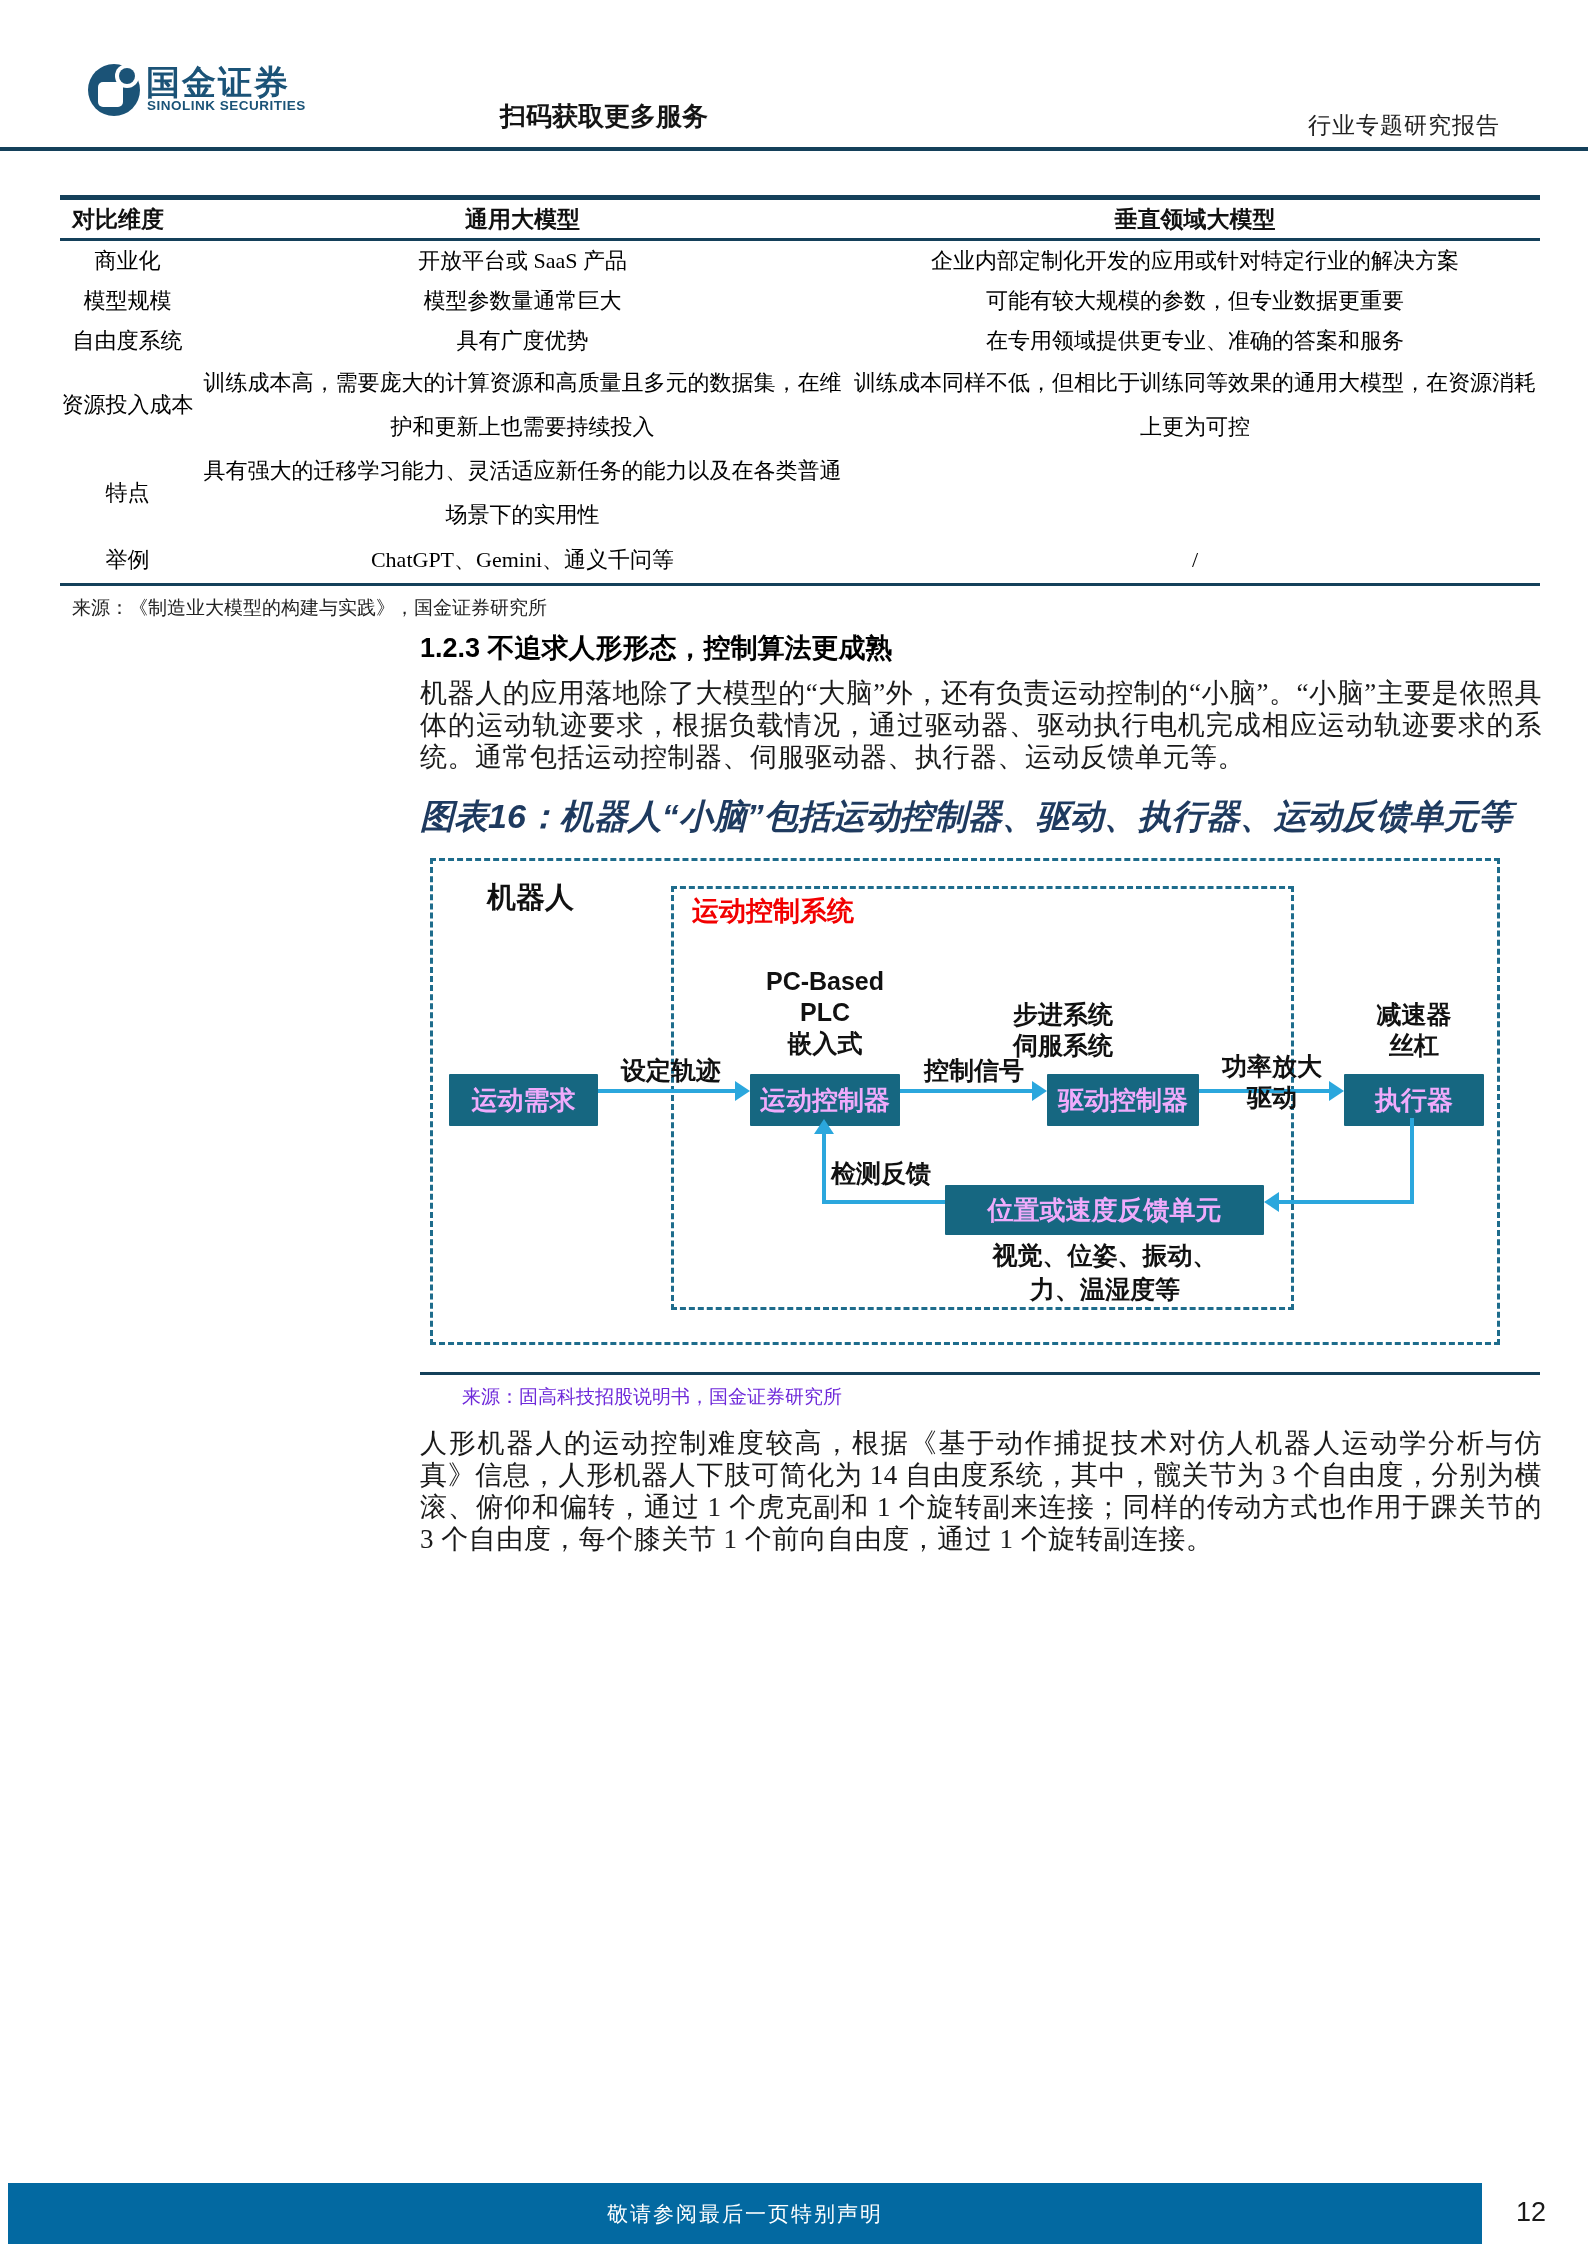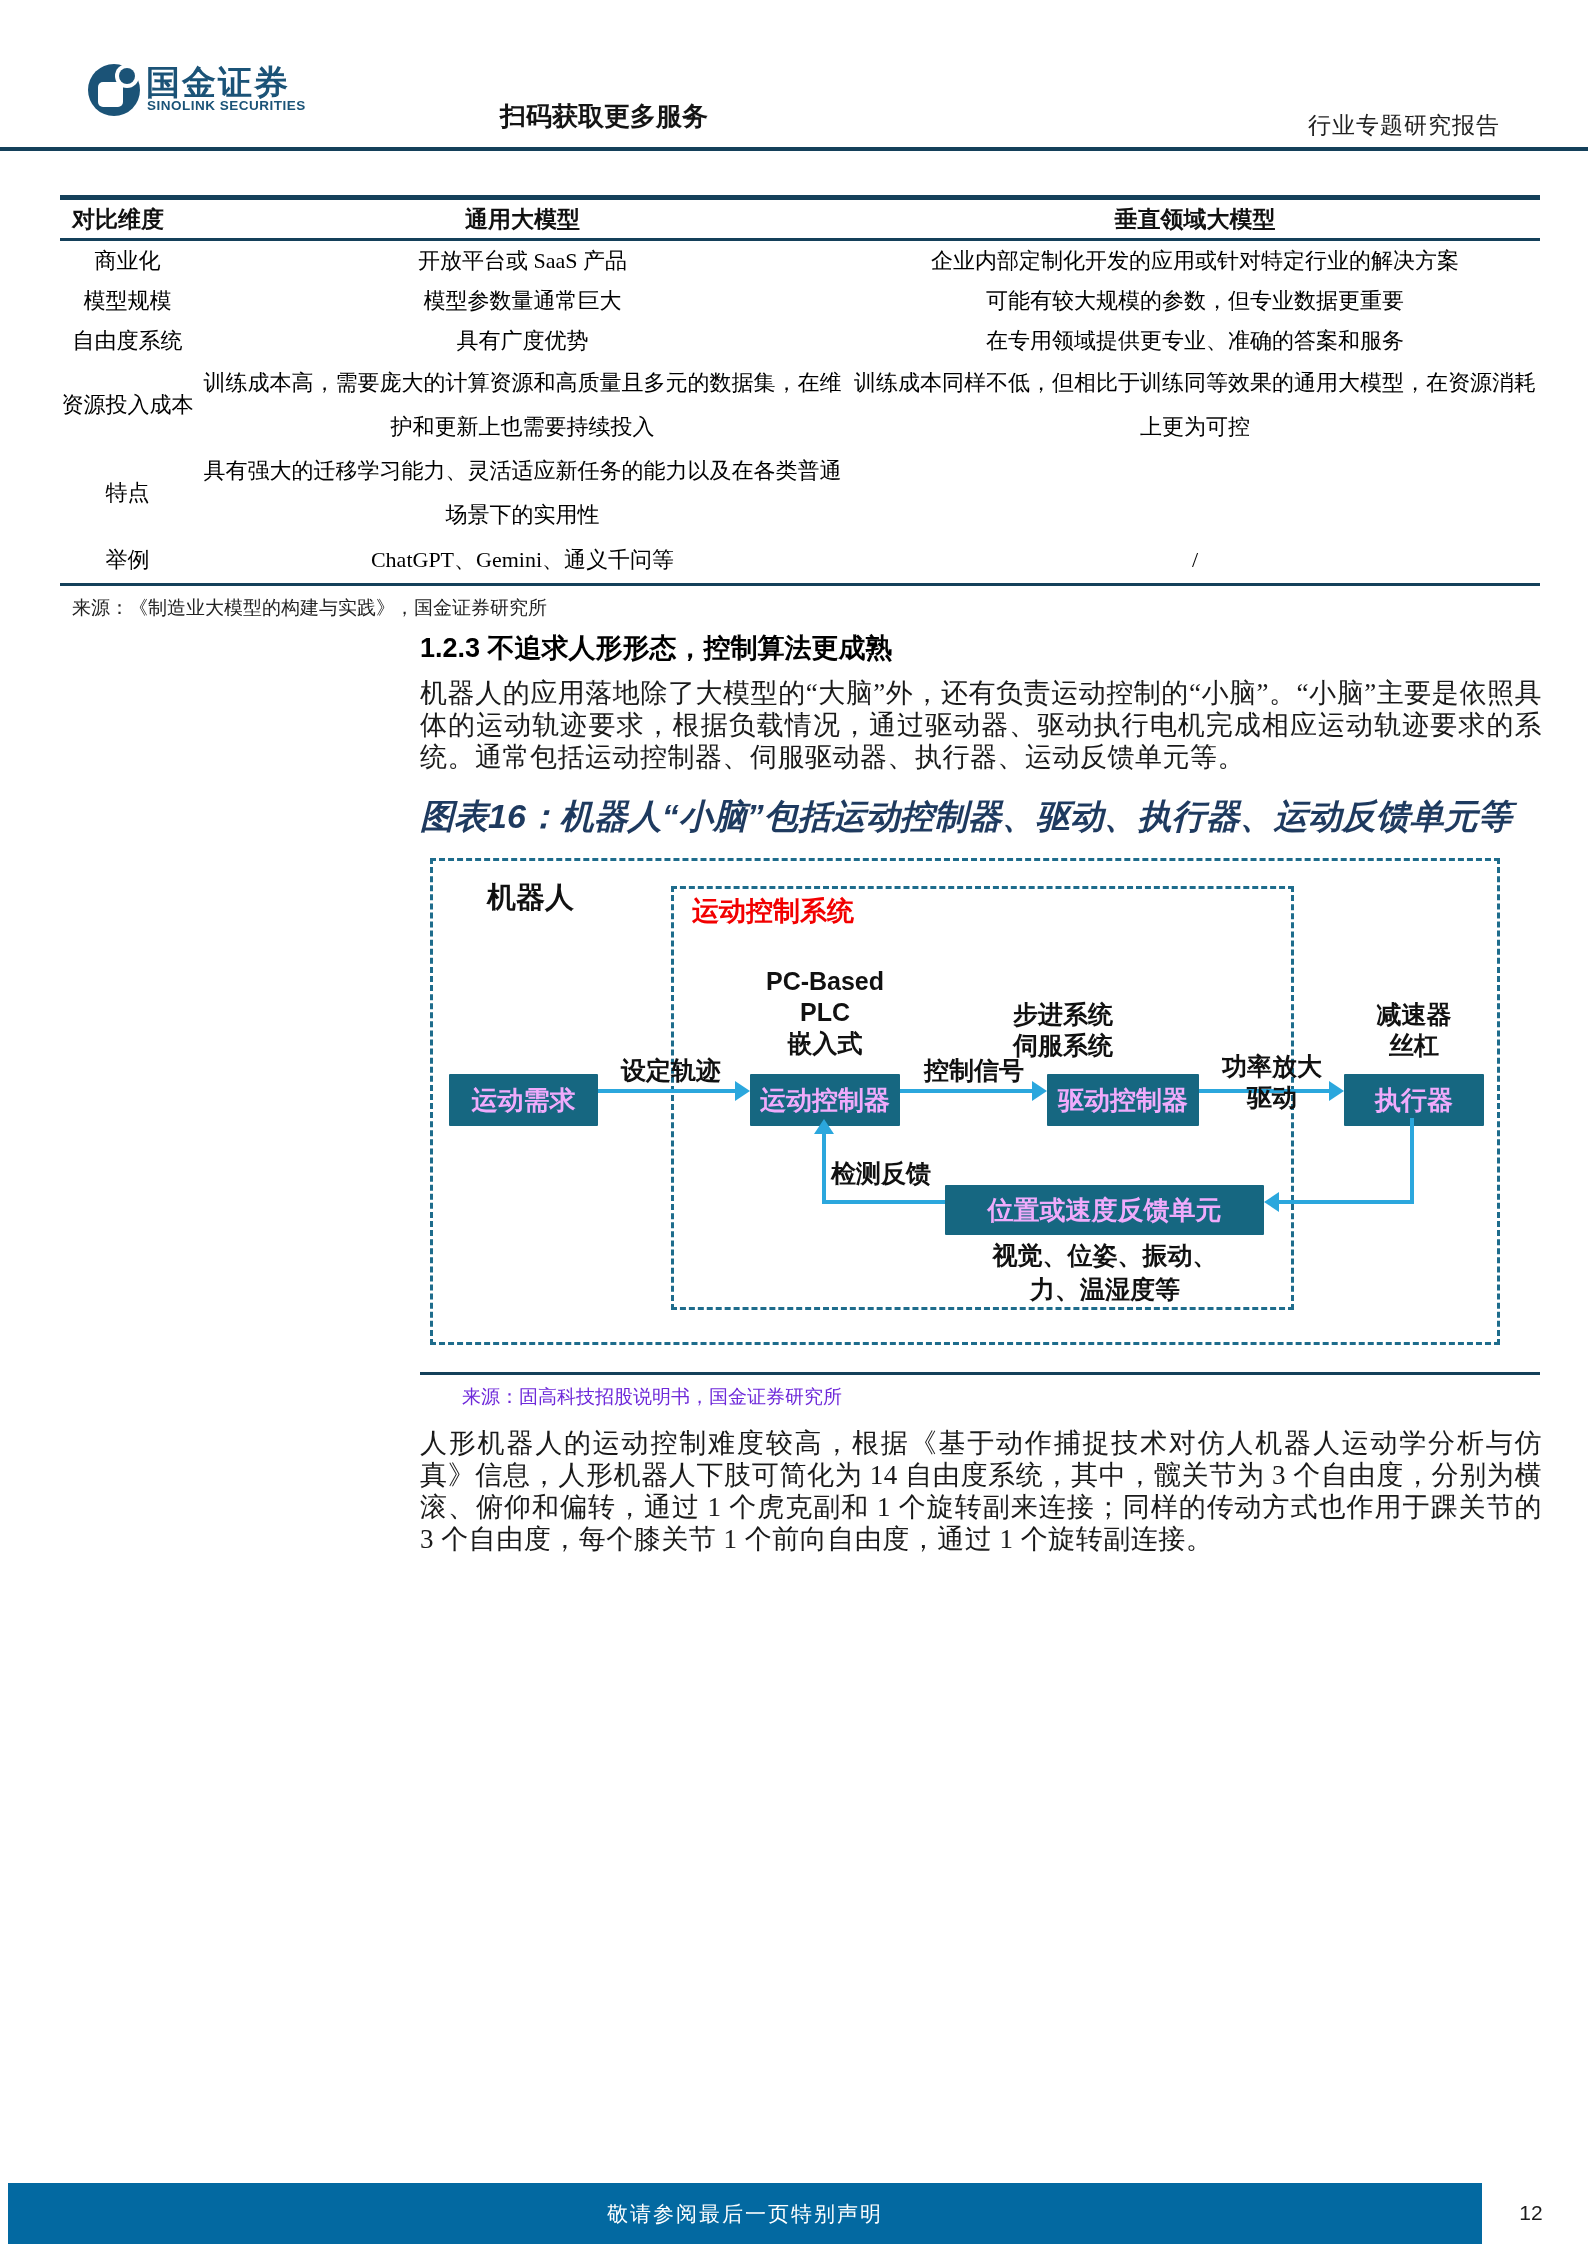--- a/index.html
+++ b/index.html
@@ -60,21 +60,21 @@
   .ahead-u{width:0;height:0;border-left:10px solid transparent;border-right:10px solid transparent;
            border-bottom:15px solid #2ba7dd;}
   .fig-rule{left:420px;top:1372px;width:1120px;height:3px;background:#14405a;}
   .fig-source{left:424px;top:1384px;font-size:19px;color:#6d28d9;font-family:"Liberation Serif",serif;margin-left:38px;}
 
   
   .footer-bar{left:8px;top:2183px;width:1474px;height:61px;background:#0369a1;
               display:flex;align-items:center;justify-content:center;}
   .footer-notice{color:#fff;font-size:21px;letter-spacing:2px;font-family:"Liberation Serif",serif;}
   .page-num{left:1474px;top:2183px;width:114px;height:59px;display:flex;align-items:center;
-            justify-content:center;font-size:21px;color:#1a1a1a;}
+            justify-content:center;font-size:27px;color:#1a1a1a;}
 </style>
 </head>
 <body>
 
 <div class="page">
 
   <div class="abs" style="left:88px;top:64px;width:52px;height:52px;">
     <div class="logo-disc"></div>
     <div class="logo-gap"></div>
     <div class="logo-dot"></div>

